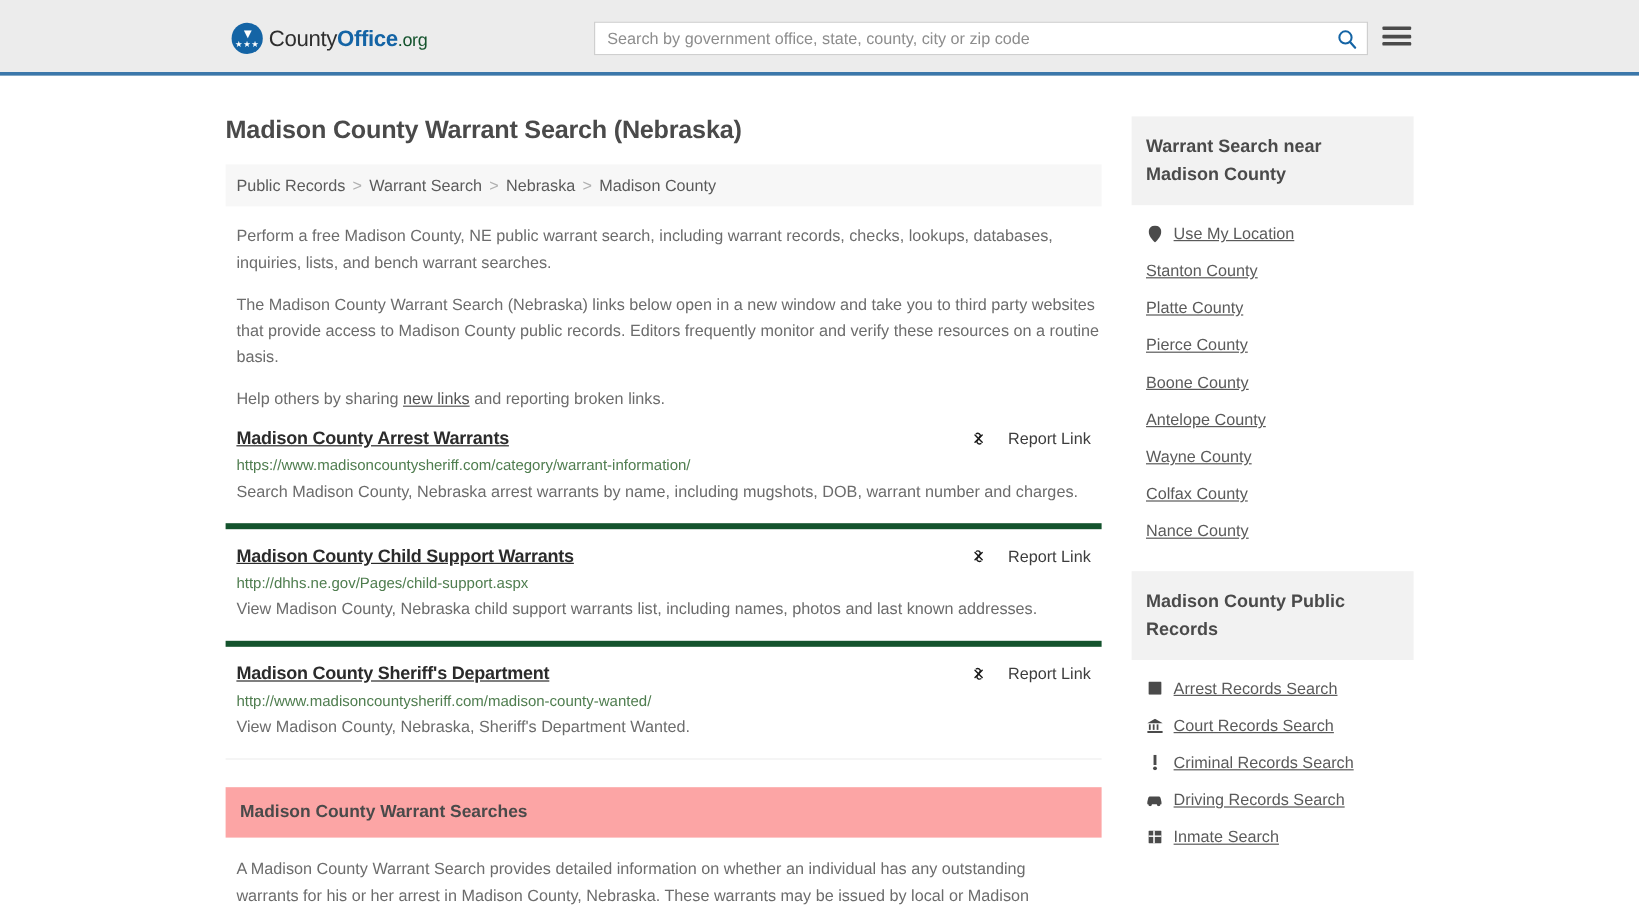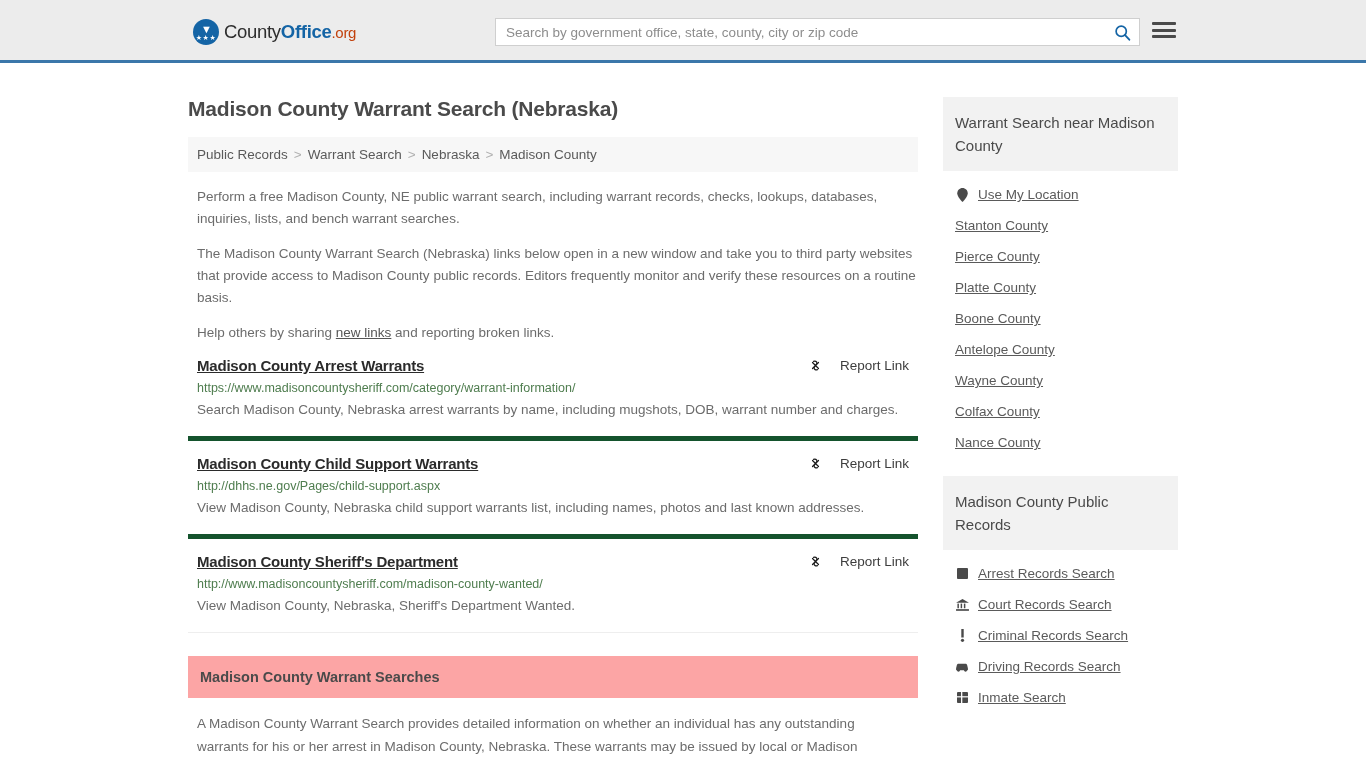--- a/index.html
+++ b/index.html
@@ -61,21 +61,21 @@
     letter-spacing: 0.5px;
     white-space: nowrap;
   }
   .logo-text {
     font-size: 18.5px;
     letter-spacing: -0.3px;
     white-space: nowrap;
   }
   .logo-text .c1 { color: #2e2e2e; }
   .logo-text .c2 { color: #1464a5; font-weight: bold; }
-  .logo-text .c3 { color: #c2410c; font-size: 15px; }
+  .logo-text .c3 { color: #14532d; font-size: 15px; }
 
   .search-wrap {
     position: absolute;
     left: 495px; top: 18px;
     width: 645px; height: 28px;
     background: #ffffff;
     border: 1px solid #cfcfcf;
     display: flex;
     align-items: center;
     gap: 21px;
@@ -225,21 +225,21 @@
     line-height: 23px;
     color: #6c6c6c;
   }
 
   
   .side-box { margin-bottom: 18px; }
   .side-head {
     background: #f2f2f2;
     padding: 14px 12px;
     font-size: 15px;
-    font-weight: normal;
+    font-weight: bold;
     color: #4a4a4a;
     line-height: 23px;
   }
   .side-list { padding: 8px 0 0 0; }
   .side-item {
     display: flex;
     align-items: center;
     gap: 9px;
     padding: 8px 0 8px 12px;
     font-size: 13.5px;
@@ -384,24 +384,24 @@
                 <path d="M6 0 C2.7 0 0 2.7 0 6 C0 10.5 6 16 6 16 C6 16 12 10.5 12 6 C12 2.7 9.3 0 6 0 Z" fill="#4a4a4a"></path>
               </svg>
             </span>
             <a>Use My Location</a>
           </div>
 
           <div class="side-item">
             <a>Stanton County</a>
           </div>
           <div class="side-item">
+            <a>Platte County</a>
+          </div>
+          <div class="side-item">
             <a>Pierce County</a>
-          </div>
-          <div class="side-item">
-            <a>Platte County</a>
           </div>
           <div class="side-item">
             <a>Boone County</a>
           </div>
           <div class="side-item">
             <a>Antelope County</a>
           </div>
           <div class="side-item">
             <a>Wayne County</a>
           </div>

